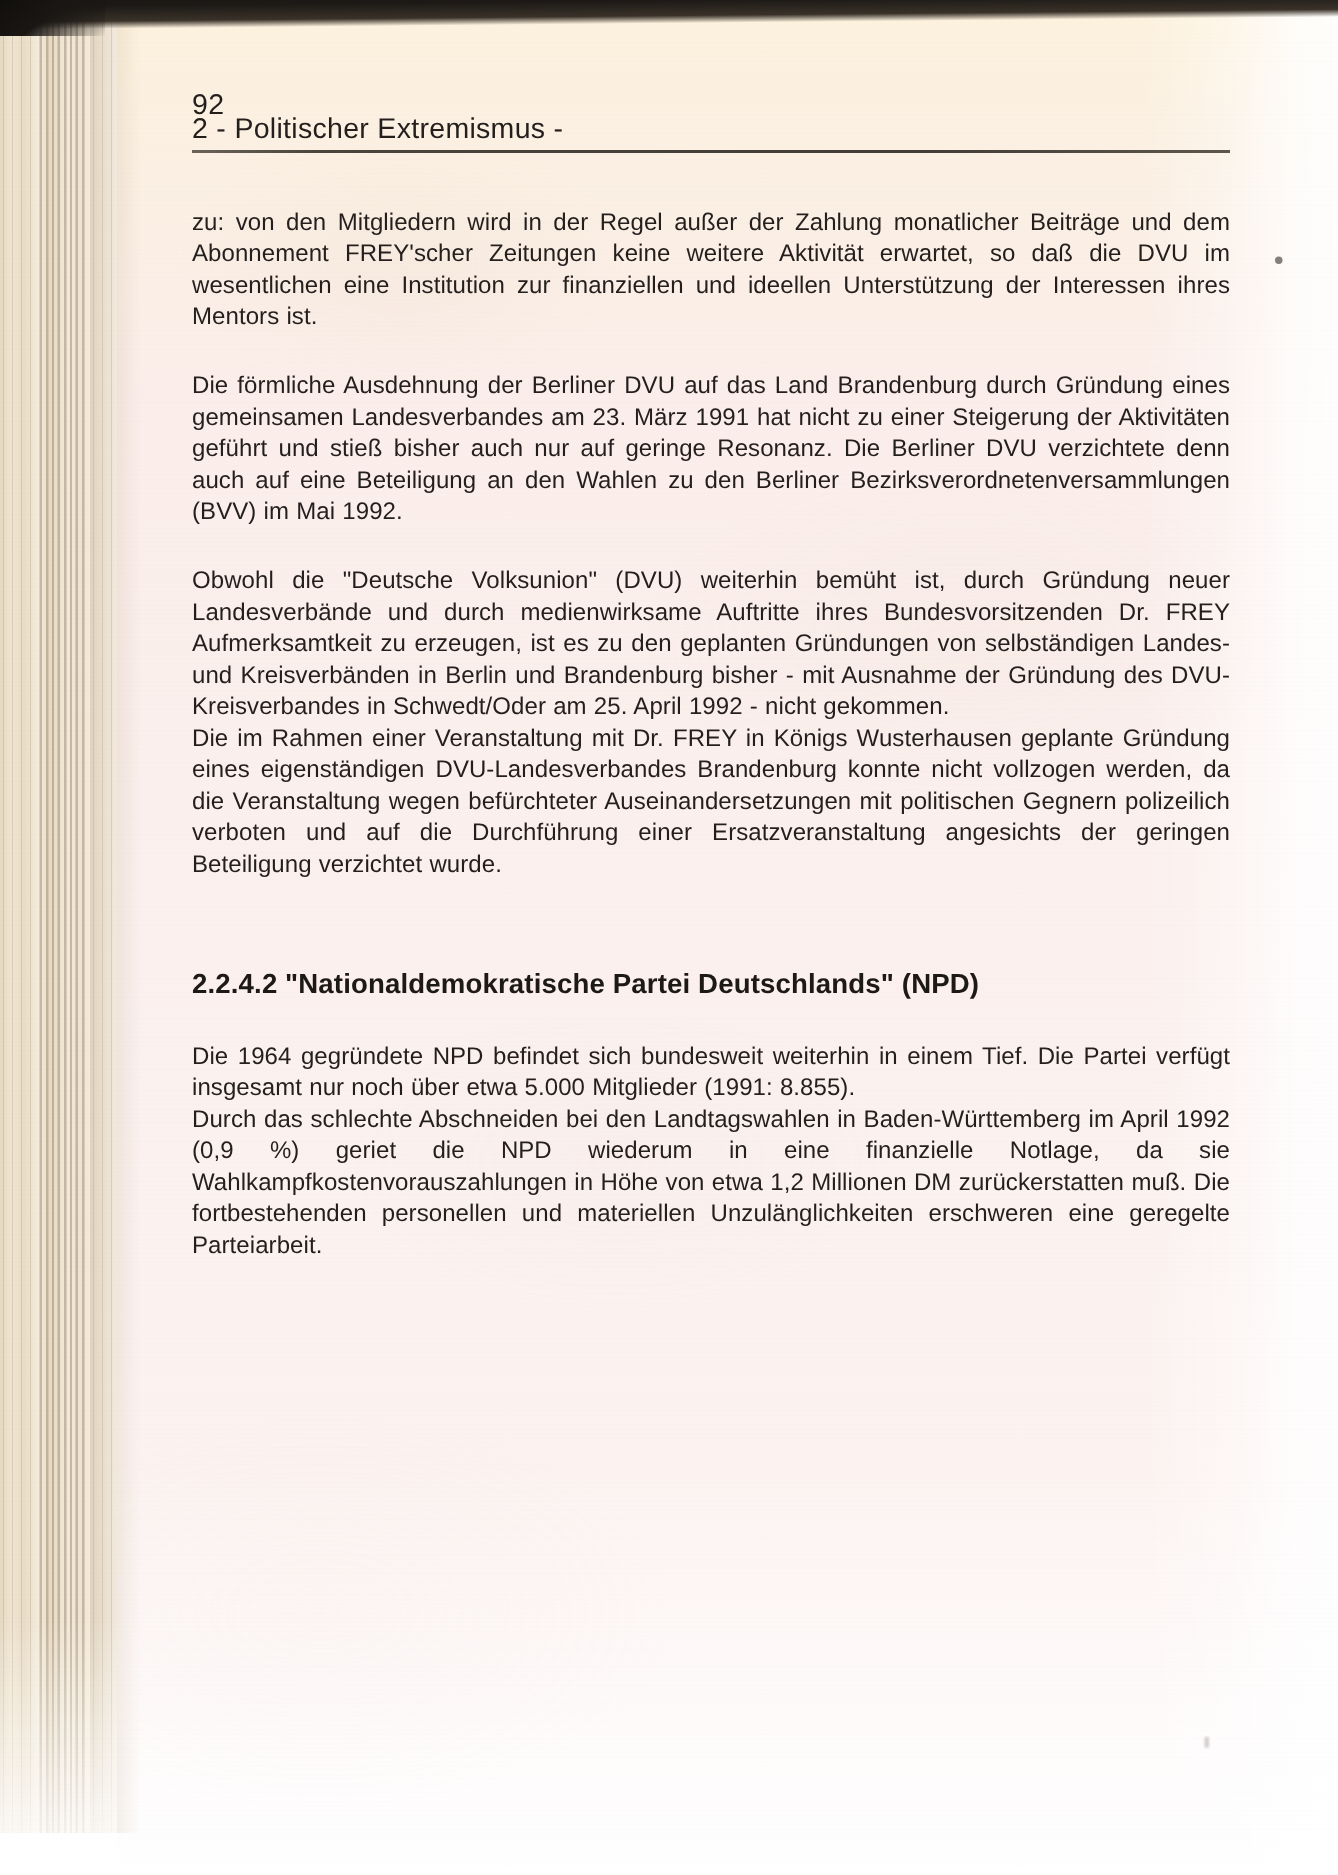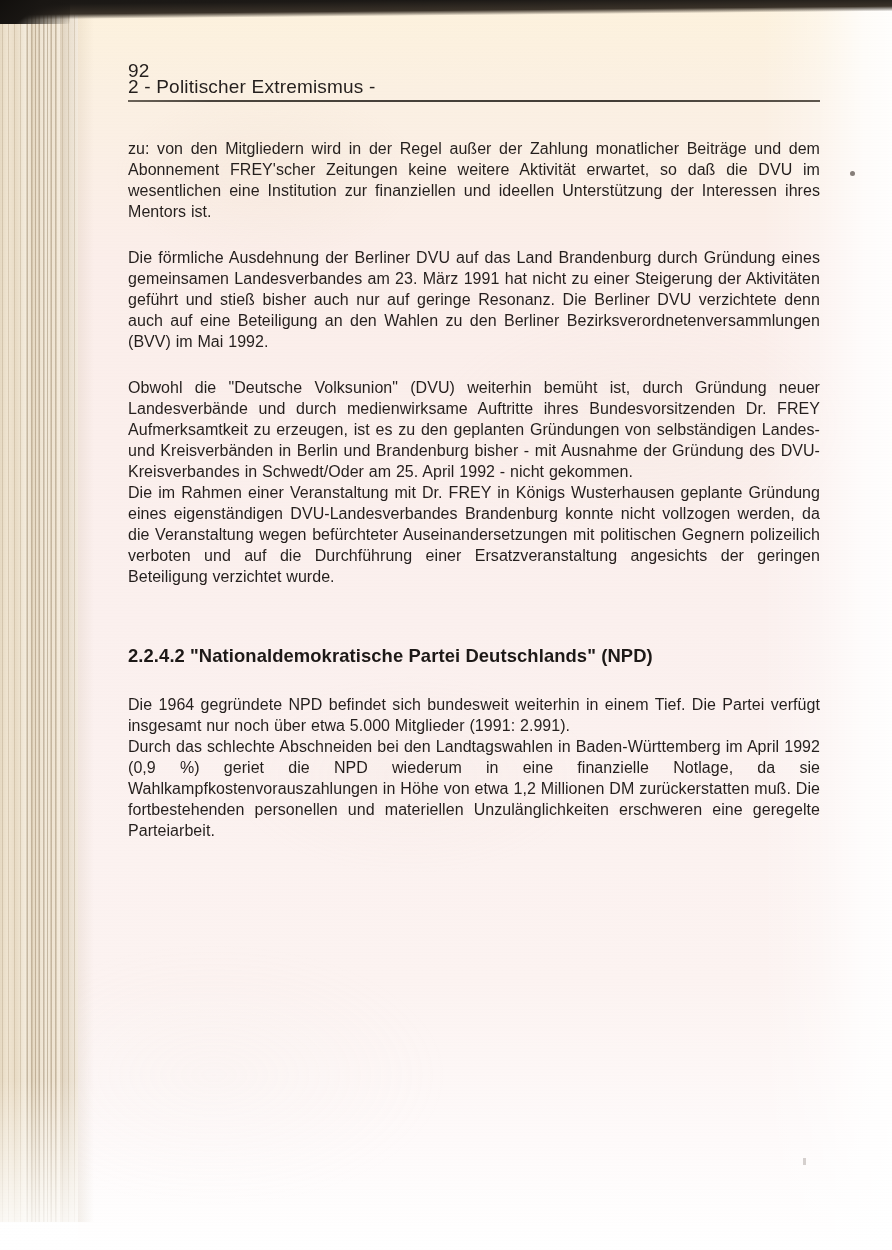--- a/index.html
+++ b/index.html
@@ -296,20 +296,20 @@
       <p class="para">Die förmliche Ausdehnung der Berliner DVU auf das Land Brandenburg durch Gründung eines gemeinsamen Landesverbandes am 23. März 1991 hat nicht zu einer Steigerung der Aktivitäten geführt und stieß bisher auch nur auf geringe Resonanz. Die Berliner DVU verzichtete denn auch auf eine Beteiligung an den Wahlen zu den Berliner Bezirksverordnetenversammlungen (BVV) im Mai 1992.</p>
       <p class="para tight">Obwohl die "Deutsche Volksunion" (DVU) weiterhin bemüht ist, durch Gründung neuer Landesverbände und durch medienwirksame Auftritte ihres Bundesvorsitzenden Dr. FREY Aufmerksamtkeit zu erzeugen, ist es zu den geplanten Gründungen von selbständigen Landes- und Kreisverbänden in Berlin und Brandenburg bisher - mit Ausnahme der Gründung des DVU-Kreisverbandes in Schwedt/Oder am 25. April 1992 - nicht gekommen.</p>
       <p class="para">Die im Rahmen einer Veranstaltung mit Dr. FREY in Königs Wusterhausen geplante Gründung eines eigenständigen DVU-Landesverbandes Brandenburg konnte nicht vollzogen werden, da die Veranstaltung wegen befürchteter Auseinandersetzungen mit politischen Gegnern polizeilich verboten und auf die Durchführung einer Ersatzveranstaltung angesichts der geringen Beteiligung verzichtet wurde.</p>
 
       <div class="heading-spacer"></div>
 
       <h2 class="section-heading">
         <span class="sec-num">2.2.4.2</span><span>"Nationaldemokratische Partei Deutschlands" (NPD)</span>
       </h2>
 
-      <p class="para tight">Die 1964 gegründete NPD befindet sich bundesweit weiterhin in einem Tief. Die Partei verfügt insgesamt nur noch über etwa 5.000 Mitglieder (1991: 2.991).</p>
+      <p class="para tight">Die 1964 gegründete NPD befindet sich bundesweit weiterhin in einem Tief. Die Partei verfügt insgesamt nur noch über etwa 5.000 Mitglieder (1991: 8.855).</p>
       <p class="para">Durch das schlechte Abschneiden bei den Landtagswahlen in Baden-Württemberg im April 1992 (0,9 %) geriet die NPD wiederum in eine finanzielle Notlage, da sie Wahlkampfkostenvorauszahlungen in Höhe von etwa 1,2 Millionen DM zurückerstatten muß. Die fortbestehenden personellen und materiellen Unzulänglichkeiten erschweren eine geregelte Parteiarbeit.</p>
 
     </div>
   </div>
 
   <div class="grain"></div>
 </div>
 
 </body></html>

